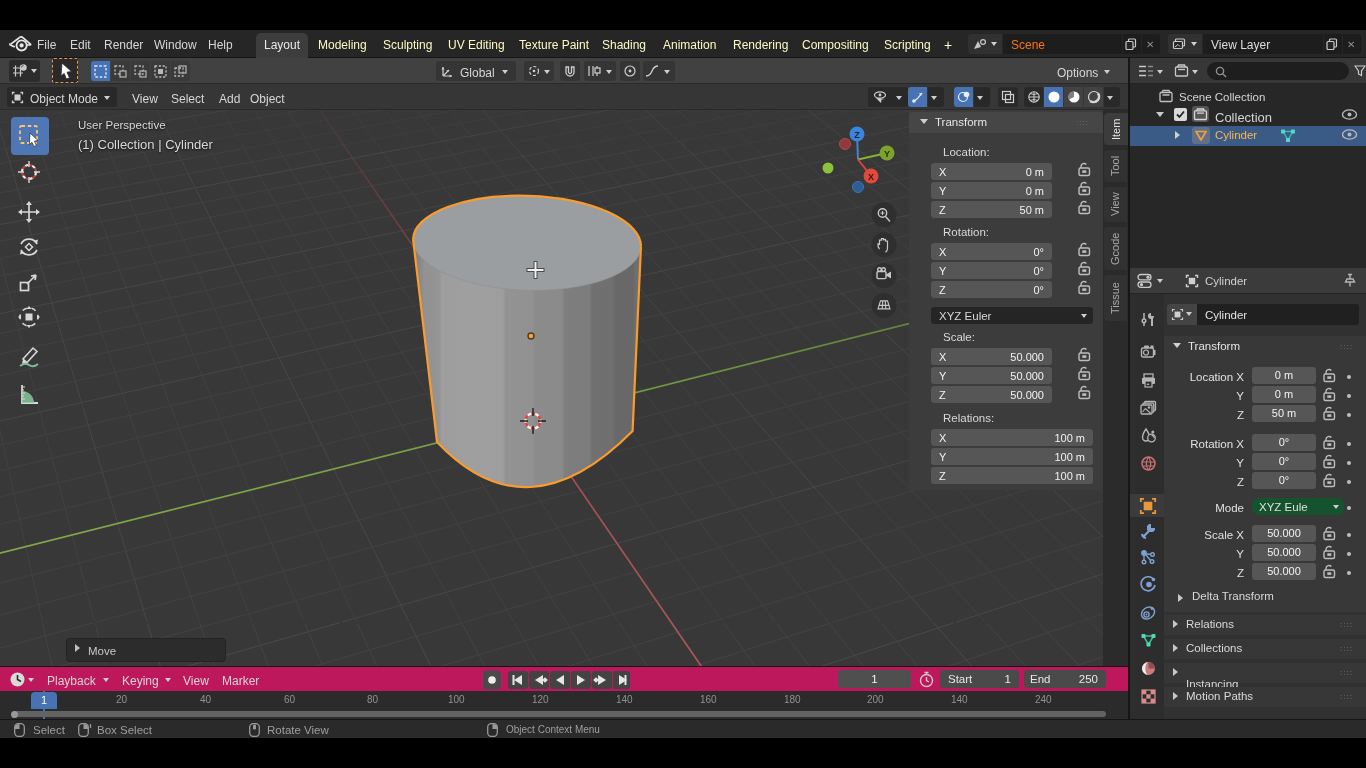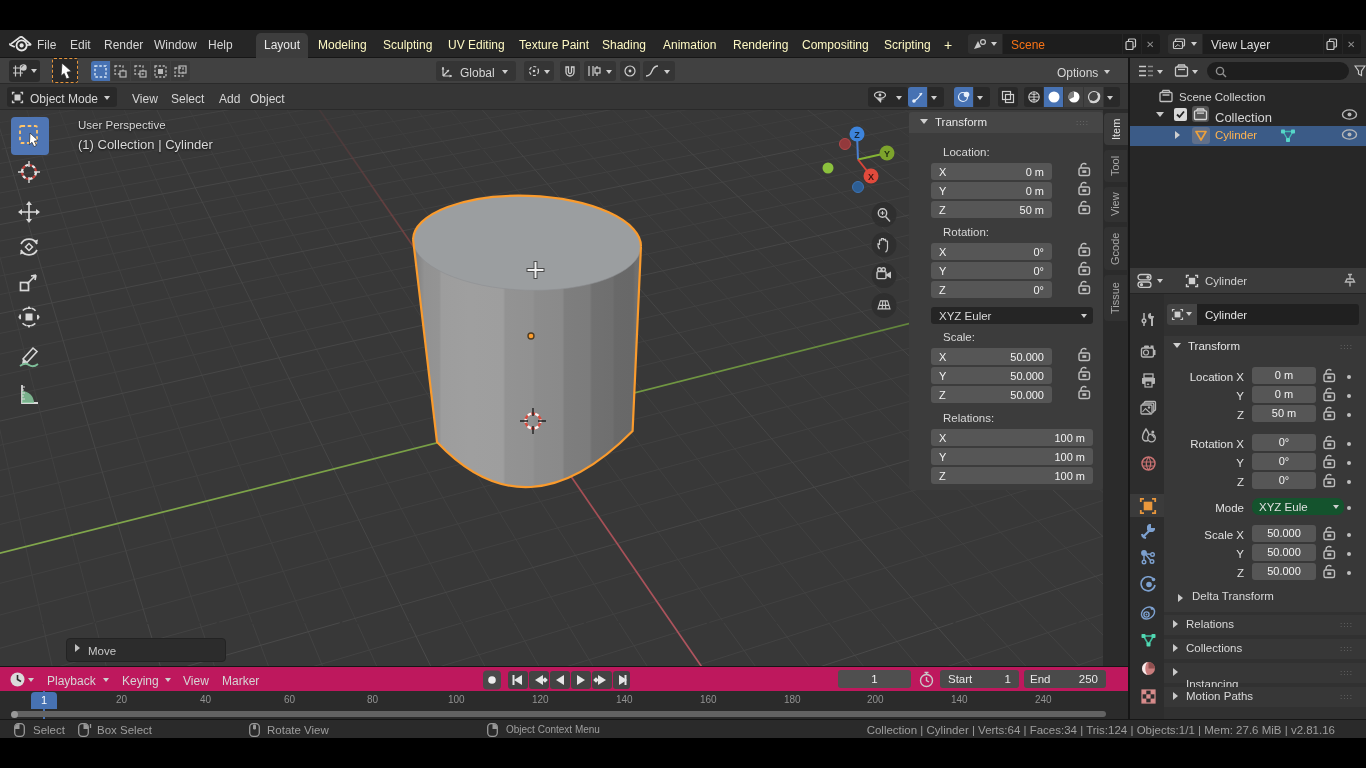--- a/index.html
+++ b/index.html
@@ -574,21 +574,20 @@
   <svg class="ab" style="left:249px;top:3px" width="11" height="14" viewBox="0 0 11 14">
       <rect x="0.7" y="0.7" width="9.6" height="12.6" rx="3.5" fill="none" stroke="#999" stroke-width="1.3"></rect>
       <rect x="4" y="1.5" width="3" height="5" rx="1.2" fill="#999"></rect>
     </svg>
   <div class="ab" style="left:267px;top:4px;color:#9e9e9e;font-size:11.5px">Rotate View</div>
   <svg class="ab" style="left:487px;top:3px" width="11" height="14" viewBox="0 0 11 14">
       <rect x="0.7" y="0.7" width="9.6" height="12.6" rx="3.5" fill="none" stroke="#999" stroke-width="1.3"></rect>
       <path d="M10,4 Q10,1 5.5,1 L5.5,6 L10,6 Z" fill="#999"></path>
     </svg>
   <div class="ab" style="left:506px;top:4px;color:#9e9e9e;font-size:10px">Object Context Menu</div>
-  <div class="ab" style="right:31px;top:4px;color:#9e9e9e;font-size:11.5px">Collection | Cylinder | Verts:64 | Faces:34 | Tris:124 | Objects:1/1 | Mem: 27.6 MiB | v2.81.16</div>
 </div>
 
 <div class="ab" style="left:1128px;top:58px;width:238px;height:210px;background:#272727;border-left:2px solid #161616">
   <div class="ab" style="left:0;top:0;width:238px;height:26px;background:#373737;border-bottom:1px solid #242424"></div>
   <svg class="ab" style="left:8px;top:6px" width="16" height="14" viewBox="0 0 16 14">
       <g stroke="#c9c9c9" stroke-width="1.4">
         <path d="M1,2.5 h7 M1,7 h7 M1,11.5 h7"></path>
         <path d="M10,2.5 h5 M10,7 h5 M10,11.5 h5" stroke="#888"></path>
       </g>
     </svg>

